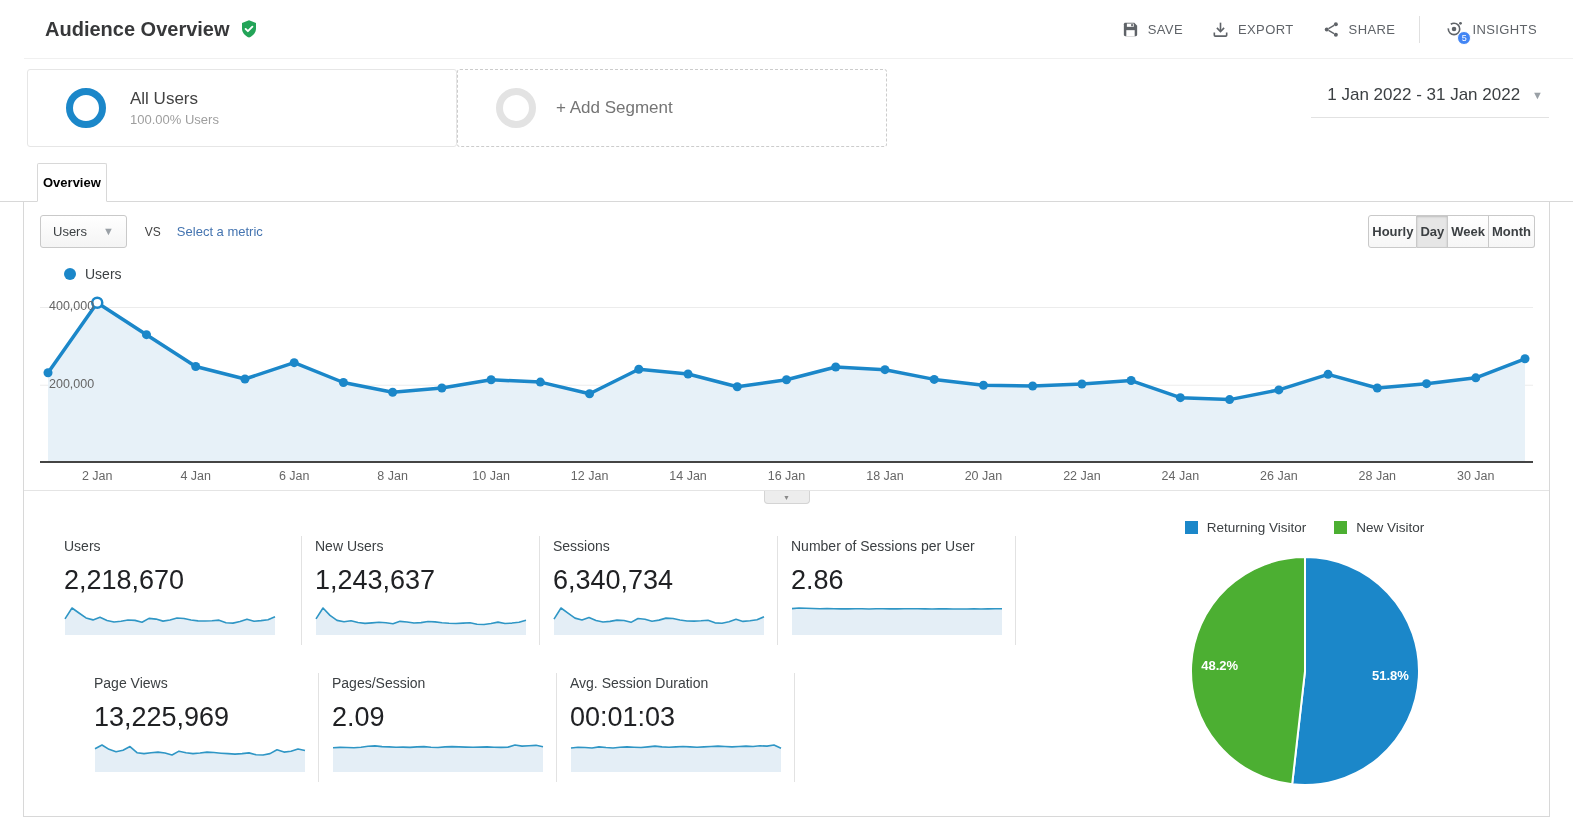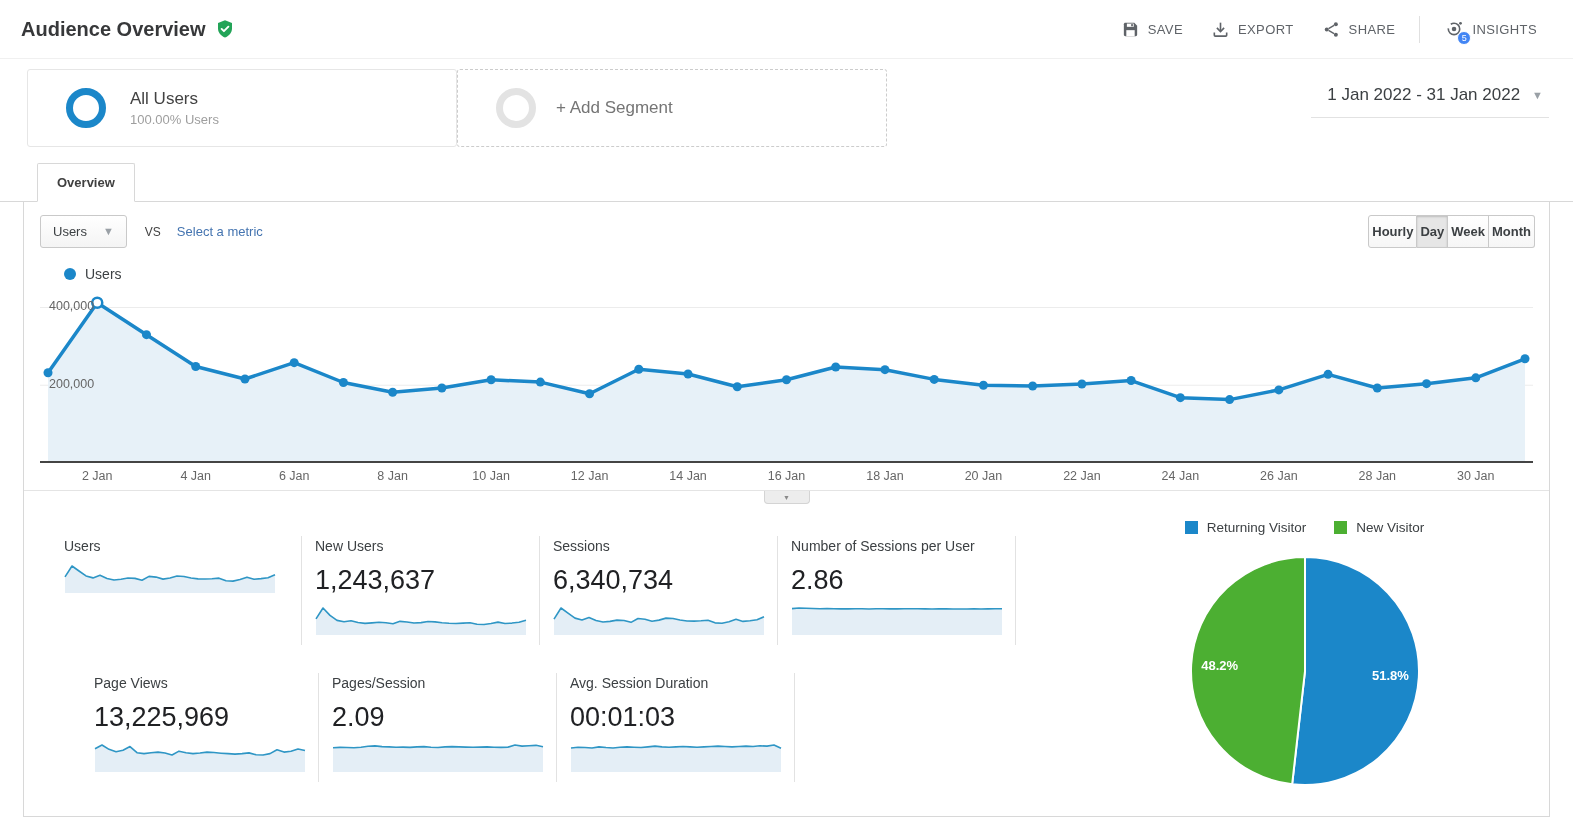--- a/index.html
+++ b/index.html
@@ -3,21 +3,21 @@
 <meta charset="utf-8">
 <style>
   * { box-sizing: border-box; }
   html,body { margin:0; padding:0; }
   body {
     width:1573px; height:828px; background:#fff; overflow:hidden;
     font-family:"Liberation Sans", sans-serif; color:#3c4043; position:relative;
   }
   
   .topbar { display:flex; justify-content:space-between; align-items:center;
-            height:59px; padding:0 24px 0 21px; border-bottom:1px solid #f0f0f0; }
+            height:59px; padding:0 24px 0 21px; border-bottom:1px solid #f0f0f0;margin-left:24px; }
   .title-wrap { display:flex; align-items:center; gap:9px; }
   .page-title { font-size:20px; font-weight:700; color:#37383a; margin:0; }
   .toolbar { display:flex; align-items:center; gap:4px; }
   .tbtn { display:flex; align-items:center; gap:8px; background:none; border:none;
           font-family:inherit; font-size:13px; color:#5f6368; letter-spacing:.4px;
           padding:6px 12px; cursor:pointer; }
   .tbtn svg { width:19px; height:19px; }
   .toolbar-sep { width:1px; height:27px; background:#e0e0e0; margin:0 8px; }
   .ins-wrap { position:relative; width:20px; height:20px; }
   .ins-badge { position:absolute; right:-7px; bottom:-6px; background:#4285f4; color:#fff;
@@ -35,22 +35,22 @@
   .seg-title { font-size:17px; color:#424242; }
   .seg-sub { font-size:13px; color:#9e9e9e; margin-top:3px; }
   .seg-add-label { font-size:17px; color:#757575; }
   .date-range { margin-left:auto; margin-top:8px; display:flex; align-items:center; gap:12px;
                 font-size:17px; color:#3c4043; padding:8px 6px 12px 16px;
                 border-bottom:1px solid #e2e2e2; cursor:pointer; }
   .caret { color:#9aa0a6; font-size:11px; line-height:1; }
   
   .tab-row { margin-top:10px; padding-left:37px; border-bottom:1px solid #d8d8d8; display:flex; }
   .tab { background:#fff; border:1px solid #d8d8d8; border-bottom:1px solid #fff;
-         margin-bottom:-1px; padding:11px 19px; font-size:13px; font-weight:700;
-         color:#404040; border-radius:2px 2px 0 0; cursor:pointer; }
+         margin-bottom:-1px; padding:11px 5px; font-size:13px; font-weight:700;
+         color:#000000; border-radius:2px 2px 0 0; cursor:pointer; }
   
   .panel { margin:0 23px; border:1px solid #d8d8d8; border-top:none; height:615px;
            position:relative; background:#fff; }
   .controls-row { display:flex; align-items:center; padding:13px 14px 0 16px; }
   .metric-select { display:flex; align-items:center; gap:16px; border:1px solid #c9c9c9;
                    border-radius:3px; background:linear-gradient(#fff,#f4f4f4);
                    padding:8px 12px; font-family:inherit; font-size:13px; color:#3c4043; cursor:pointer; }
   .vs { font-size:12px; color:#424242; margin:0 16px 0 18px; }
   .select-metric { font-size:13px; color:#4474b0; text-decoration:none; cursor:pointer; }
   .granularity { margin-left:auto; display:flex; }
@@ -257,20 +257,21 @@
     <div class="collapse-tab">
       <span class="collapse-caret">▼</span>
     </div>
   </div>
 
   <div class="lower">
     <div class="metrics">
       <div class="mrow">
         <div class="mcell">
           <div class="mlabel">Users</div>
+          <div class="mvalue">2,218,670</div>
           <svg class="spark" viewBox="0 0 212 30">
               <path d="M1,13.922330097087379L8,3L15,7.975728155339806L22,12.951456310679612L29,14.893203883495145L36,12.344660194174756L43,15.439320388349515L50,16.95631067961165L57,16.28883495145631L64,15.014563106796118L71,15.37864077669903L78,17.199029126213592L85,13.376213592233011L92,14.104368932038836L99,16.106796116504853L106,15.014563106796118L113,13.012135922330097L120,13.436893203883496L127,14.95388349514563L134,15.864077669902912L141,15.985436893203882L148,15.682038834951456L155,15.135922330097088L162,17.805825242718445L169,18.109223300970875L176,16.592233009708735L183,14.165048543689322L190,16.28883495145631L197,15.62135922330097L204,14.71116504854369L211,11.737864077669903L211,30L1,30Z" fill="#e4eef6"></path>
               <path d="M1,13.922330097087379L8,3L15,7.975728155339806L22,12.951456310679612L29,14.893203883495145L36,12.344660194174756L43,15.439320388349515L50,16.95631067961165L57,16.28883495145631L64,15.014563106796118L71,15.37864077669903L78,17.199029126213592L85,13.376213592233011L92,14.104368932038836L99,16.106796116504853L106,15.014563106796118L113,13.012135922330097L120,13.436893203883496L127,14.95388349514563L134,15.864077669902912L141,15.985436893203882L148,15.682038834951456L155,15.135922330097088L162,17.805825242718445L169,18.109223300970875L176,16.592233009708735L183,14.165048543689322L190,16.28883495145631L197,15.62135922330097L204,14.71116504854369L211,11.737864077669903" fill="none" stroke="#2f96c5" stroke-width="1.6" stroke-linejoin="round"></path>
             </svg>
         </div>
         <div class="mcell">
           <div class="mlabel">New Users</div>
           <div class="mvalue">1,243,637</div>
           <svg class="spark" viewBox="0 0 212 30">
               <path d="M1,13.877862595419845L8,3L15,10.34732824427481L22,15.404580152671757L29,16.740458015267176L36,15.786259541984734L43,17.50381679389313L50,18.36259541984733L57,17.885496183206108L64,17.31297709923664L71,17.69465648854962L78,18.744274809160306L85,16.358778625954198L92,16.931297709923662L99,18.076335877862597L106,17.599236641221374L113,16.549618320610687L120,16.835877862595417L127,17.790076335877863L134,18.267175572519086L141,18.458015267175576L148,18.171755725190838L155,17.790076335877863L162,19.316793893129773L169,19.50763358778626L176,18.553435114503817L183,17.122137404580155L190,18.458015267175576L197,18.076335877862597L204,17.31297709923664L211,15.30916030534351L211,30L1,30Z" fill="#e4eef6"></path>

